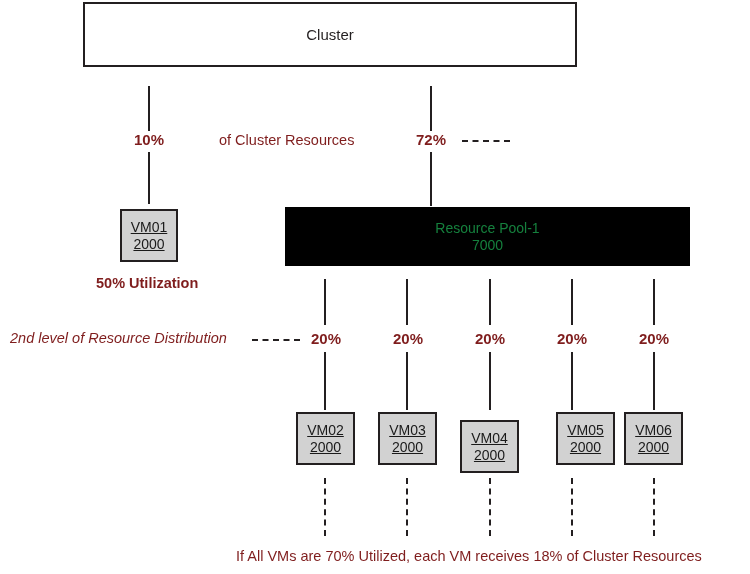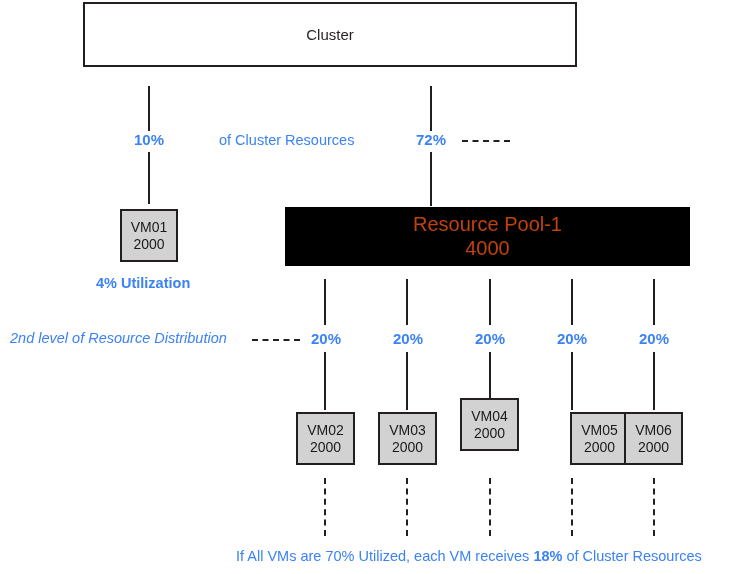--- a/index.html
+++ b/index.html
@@ -32,31 +32,31 @@
     text-align: center;
     line-height: 1.18;
   }
   .box-cluster {
     background: #ffffff;
     font-size: 15px;
     color: #231f20;
   }
   .box-pool {
     background: #000000;
-    color: #c2410c;
+    color: #15803d;
     border-color: #000000;
-    font-size: 20px;
+    font-size: 14px;
     text-align: center;
   }
   .box-vm {
     background: #d2d2d2;
     color: #1a1a1a;
     font-size: 14px;
   }
-  .box-vm .vm-line { display: block; }
+  .box-vm .vm-line { display: block; text-decoration: underline; }
 
   
   .vline {
     position: absolute;
     width: 2px;
     background: #231f20;
   }
   .vline-dashed {
     position: absolute;
     width: 0;
@@ -66,40 +66,40 @@
     position: absolute;
     height: 0;
     border-top: 2px dashed #231f20;
   }
 
   
   .lbl {
     position: absolute;
     white-space: nowrap;
     font-size: 14.5px;
-    color: #3b82f6;
+    color: #7f1d1d;
   }
   .lbl-bold {
     font-weight: bold;
   }
   .lbl-center {
     text-align: center;
     transform: translateX(-50%);
   }
   .lbl-pct {
     font-weight: bold;
     font-size: 15px;
   }
   .lbl-note {
     font-size: 14.5px;
   }
   .lbl-footer {
     font-size: 14.5px;
   }
-  .lbl-footer b { font-weight: bold; }
+  .lbl-footer b { font-weight: normal; }
 </style>
 </head>
 <body>
 
 <div id="canvas">
 
   <div class="box box-cluster" style="left:83px; top:2px; width:494px; height:65px;">
     <span class="vm-line">Cluster</span>
   </div>
 
@@ -116,25 +116,25 @@
   <div class="lbl lbl-pct lbl-center" style="left:431px; top:131px;">72%</div>
 
   <div class="hline-dashed" style="left:462px; top:140px; width:48px;"></div>
 
 
   <div class="box box-vm" style="left:120px; top:209px; width:58px; height:53px;">
     <span class="vm-line">VM01</span>
     <span class="vm-line">2000</span>
   </div>
 
-  <div class="lbl lbl-bold" style="left:96px; top:275px;">4% Utilization</div>
+  <div class="lbl lbl-bold" style="left:96px; top:275px;">50% Utilization</div>
 
   <div class="box box-pool" style="left:285px; top:207px; width:405px; height:59px;">
     <span class="vm-line">Resource Pool-1</span>
-    <span class="vm-line">4000</span>
+    <span class="vm-line">7000</span>
   </div>
 
   <div class="vline" style="left:324px; top:279px; height:46px;"></div>
   <div class="vline" style="left:406px; top:279px; height:46px;"></div>
   <div class="vline" style="left:489px; top:279px; height:46px;"></div>
   <div class="vline" style="left:571px; top:279px; height:46px;"></div>
   <div class="vline" style="left:653px; top:279px; height:46px;"></div>
 
   <div class="lbl lbl-note" style="left:10px; top:330px;font-style:italic;">2nd level of Resource Distribution</div>
 
@@ -153,25 +153,25 @@
   <div class="vline" style="left:653px; top:352px; height:58px;"></div>
 
   <div class="box box-vm" style="left:296px; top:412px; width:59px; height:53px;">
     <span class="vm-line">VM02</span>
     <span class="vm-line">2000</span>
   </div>
   <div class="box box-vm" style="left:378px; top:412px; width:59px; height:53px;text-align:center;">
     <span class="vm-line">VM03</span>
     <span class="vm-line">2000</span>
   </div>
-  <div class="box box-vm" style="left:460px; top:398px; width:59px; height:53px;">
+  <div class="box box-vm" style="left:460px; top:420px; width:59px; height:53px;">
     <span class="vm-line">VM04</span>
     <span class="vm-line">2000</span>
   </div>
-  <div class="box box-vm" style="left:570px; top:412px; width:59px; height:53px;">
+  <div class="box box-vm" style="left:556px; top:412px; width:59px; height:53px;">
     <span class="vm-line">VM05</span>
     <span class="vm-line">2000</span>
   </div>
   <div class="box box-vm" style="left:624px; top:412px; width:59px; height:53px;text-align:center;">
     <span class="vm-line">VM06</span>
     <span class="vm-line">2000</span>
   </div>
 
   <div class="vline-dashed" style="left:324px; top:478px; height:58px;"></div>
   <div class="vline-dashed" style="left:406px; top:478px; height:58px;"></div>

